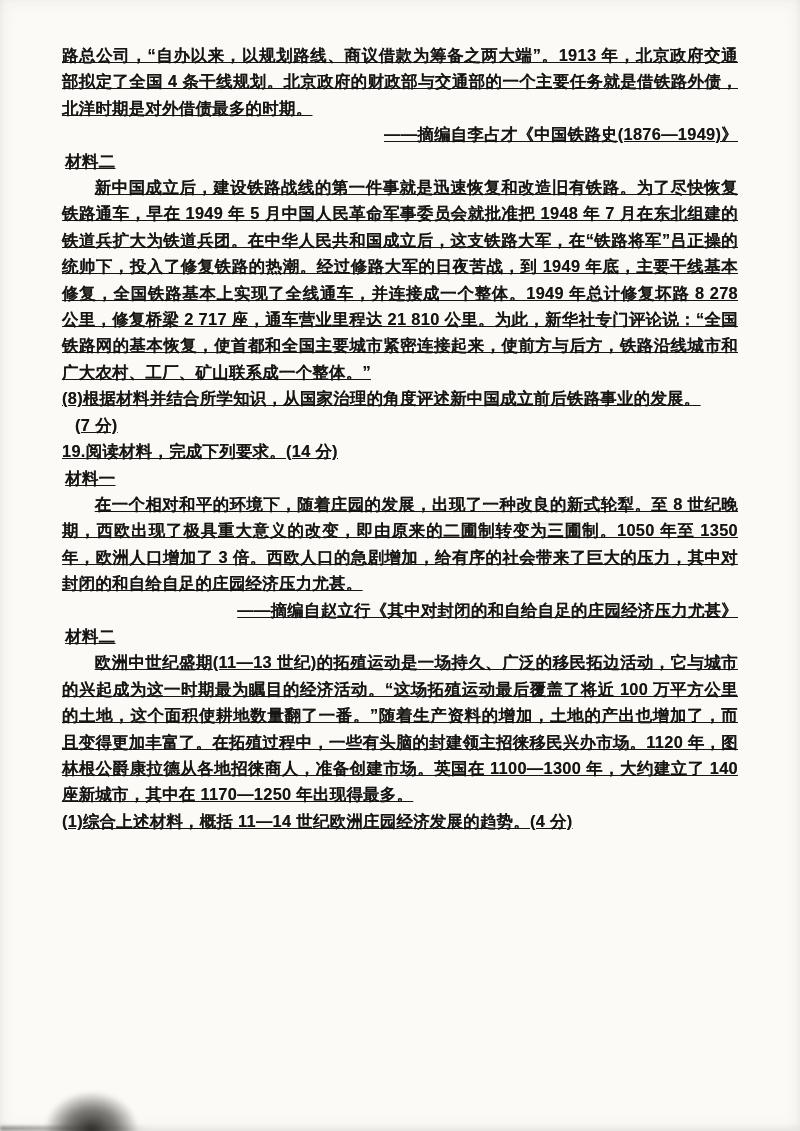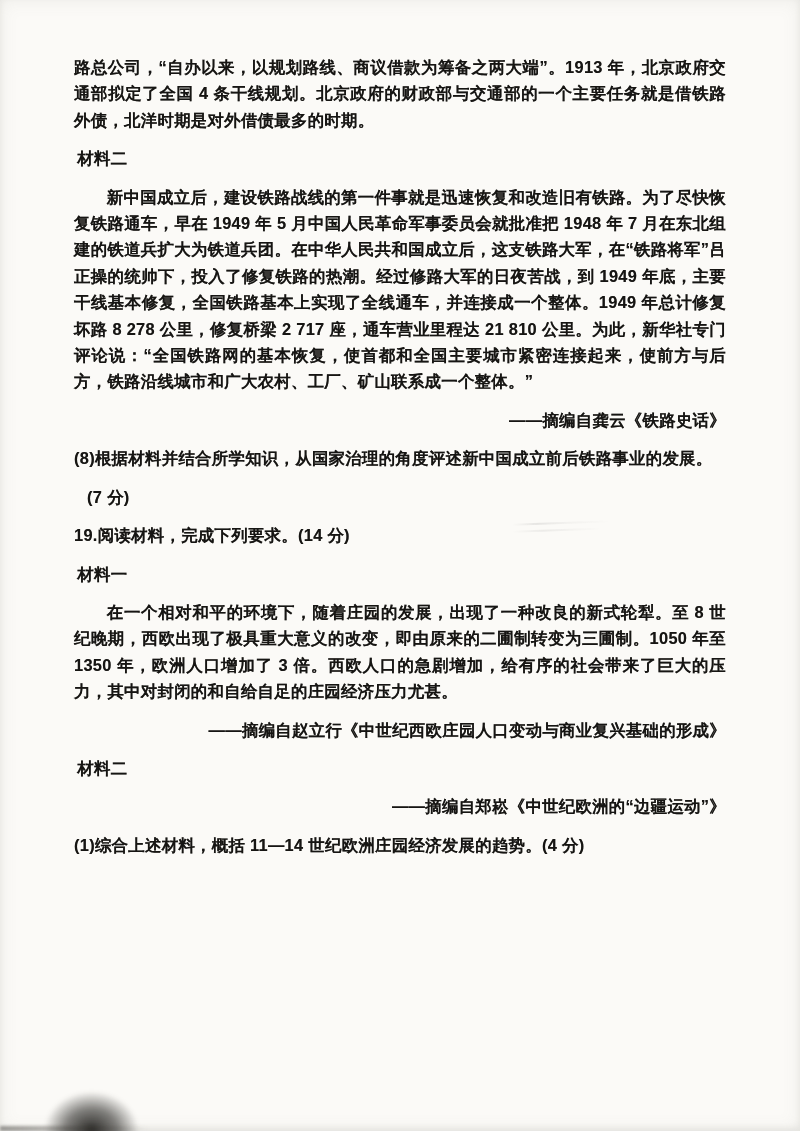--- a/index.html
+++ b/index.html
@@ -19,21 +19,21 @@
   }
   .content {
     position: relative;
     padding: 42px 62px 0 62px;
     font-size: 16.4px;
     font-weight: 700;
     line-height: 26.4px;
     letter-spacing: 0.3px;
     text-shadow: 0 0 0.5px rgba(20,18,15,0.55);
   }
-  .content p { margin: 12px; }
+  .content p { margin: 0; text-decoration: underline; }
   .para {
     text-align: justify;
     text-justify: inter-character;
   }
   .indent { text-indent: 2em; }
   .source {
     text-align: right;
     margin: 3px 10px 4px 0;
   }
   .mat-label {
@@ -78,36 +78,36 @@
     filter: blur(1.5px);
   }
 </style>
 </head>
 <body>
 
 <div class="page">
   <div class="content">
 
     <p class="para">路总公司，“自办以来，以规划路线、商议借款为筹备之两大端”。1913 年，北京政府交通部拟定了全国 4 条干线规划。北京政府的财政部与交通部的一个主要任务就是借铁路外债，北洋时期是对外借债最多的时期。</p>
+    <p class="source">——摘编自李占才《中国铁路史(1876—1949)》</p>
 
     <p class="mat-label">材料二</p>
     <p class="para indent">新中国成立后，建设铁路战线的第一件事就是迅速恢复和改造旧有铁路。为了尽快恢复铁路通车，早在 1949 年 5 月中国人民革命军事委员会就批准把 1948 年 7 月在东北组建的铁道兵扩大为铁道兵团。在中华人民共和国成立后，这支铁路大军，在“铁路将军”吕正操的统帅下，投入了修复铁路的热潮。经过修路大军的日夜苦战，到 1949 年底，主要干线基本修复，全国铁路基本上实现了全线通车，并连接成一个整体。1949 年总计修复坏路 8 278 公里，修复桥梁 2 717 座，通车营业里程达 21 810 公里。为此，新华社专门评论说：“全国铁路网的基本恢复，使首都和全国主要城市紧密连接起来，使前方与后方，铁路沿线城市和广大农村、工厂、矿山联系成一个整体。”</p>
-    <p class="source">——摘编自龚云《铁路史话》</p>
 
     <p class="question">(8)根据材料并结合所学知识，从国家治理的角度评述新中国成立前后铁路事业的发展。</p>
     <p class="question score-line">(7 分)</p>
 
     <p class="heading">19.阅读材料，完成下列要求。(14 分)</p>
 
     <p class="mat-label">材料一</p>
     <p class="para indent">在一个相对和平的环境下，随着庄园的发展，出现了一种改良的新式轮犁。至 8 世纪晚期，西欧出现了极具重大意义的改变，即由原来的二圃制转变为三圃制。1050 年至 1350 年，欧洲人口增加了 3 倍。西欧人口的急剧增加，给有序的社会带来了巨大的压力，其中对封闭的和自给自足的庄园经济压力尤甚。</p>
-    <p class="source">——摘编自赵立行《中世纪西欧庄园人口变动与商业复兴基础的形成》</p>
+    <p class="source">——摘编自赵立行《其中对封闭的和自给自足的庄园经济压力尤甚》</p>
 
     <p class="mat-label">材料二</p>
-    <p class="source">——摘编自郑崧《中世纪欧洲的“边疆运动”》</p>
+    <p class="para indent">欧洲中世纪盛期(11—13 世纪)的拓殖运动是一场持久、广泛的移民拓边活动，它与城市的兴起成为这一时期最为瞩目的经济活动。“这场拓殖运动最后覆盖了将近 100 万平方公里的土地，这个面积使耕地数量翻了一番。”随着生产资料的增加，土地的产出也增加了，而且变得更加丰富了。在拓殖过程中，一些有头脑的封建领主招徕移民兴办市场。1120 年，图林根公爵康拉德从各地招徕商人，准备创建市场。英国在 1100—1300 年，大约建立了 140 座新城市，其中在 1170—1250 年出现得最多。</p>
 
     <p class="question spaced">(1)综合上述材料，概括 11—14 世纪欧洲庄园经济发展的趋势。(4 分)</p>
 
   </div>
 
   <div class="smudge"></div>
   <div class="corner-stain"></div>
   <div class="bottom-edge-shadow"></div>
 </div>
 

